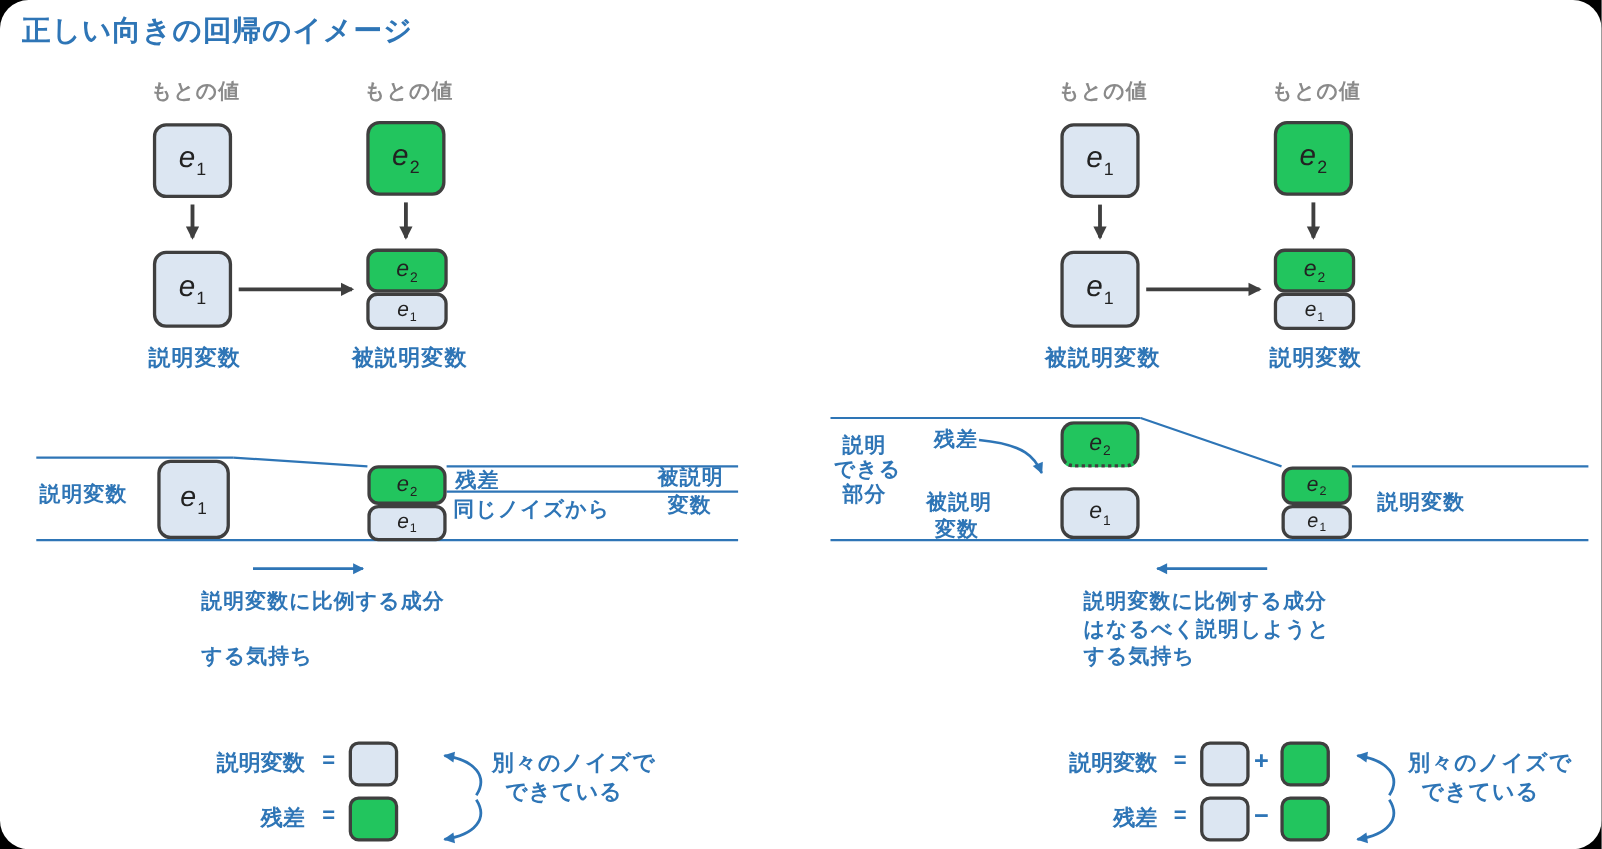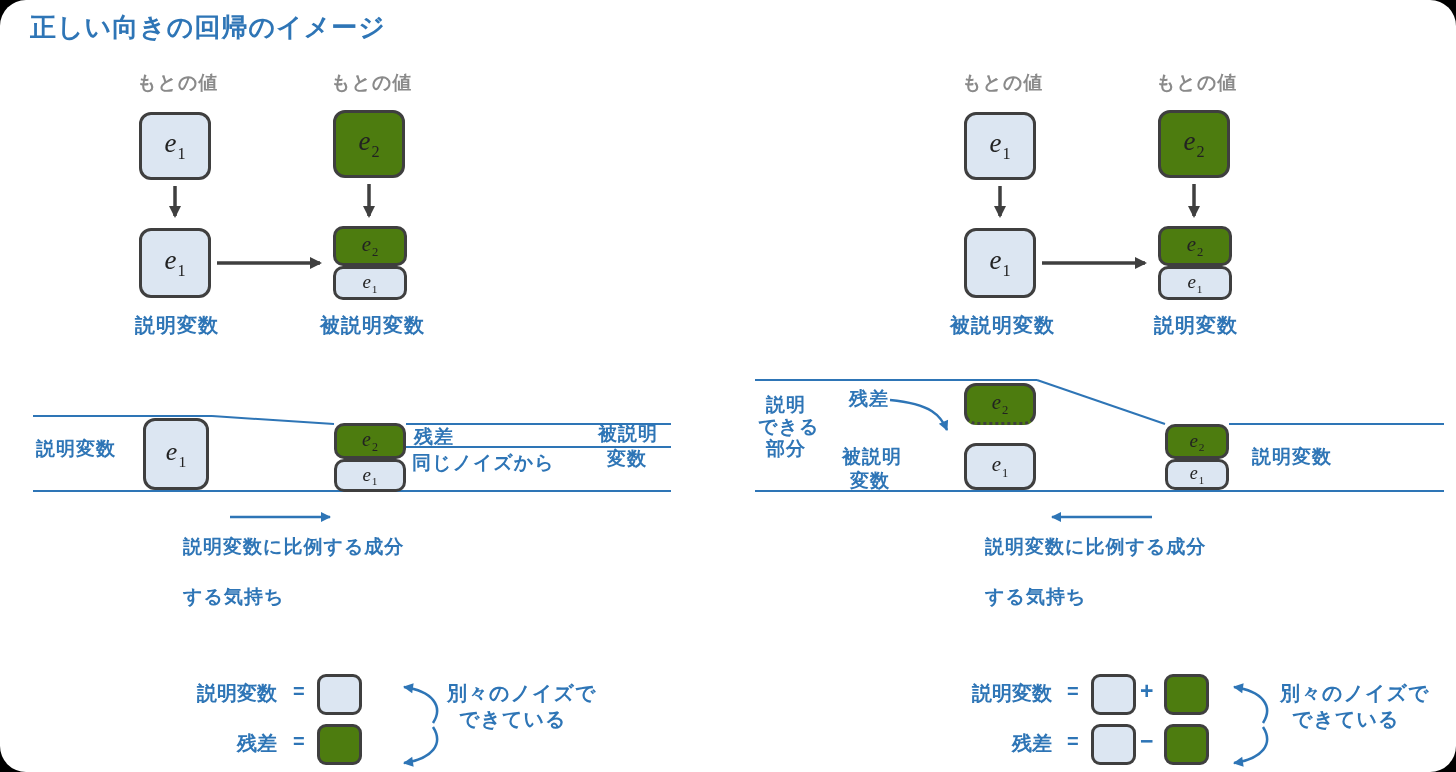--- a/index.html
+++ b/index.html
@@ -28,23 +28,23 @@
   .blabel {
     position: absolute; font-size: 20px; font-weight: bold;
     color: #2e75b6; white-space: nowrap; letter-spacing: 1px;
   }
   .blabel.s { font-size: 19px; }
   .box {
     position: absolute; border: 3px solid #3f3f3f; border-radius: 12px;
     display: flex; align-items: center; justify-content: center; background: #fff;
   }
   .fill-blue { background: #dce6f2; }
-  .fill-pink { background: #4d7c0f; }
+  .fill-pink { background: #22c55e; }
   .dotted-b { border-bottom-style: dotted; }
-  .sym { font-family: Liberation Serif, serif; font-style: italic; color: #222; }
+  .sym { font-family: Liberation Sans, sans-serif; font-style: italic; color: #222; }
   .sym sub { font-size: 0.6em; font-style: normal; margin-left: 1px; }
   .stack { position: absolute; display: flex; flex-direction: column; }
   .stack .half {
     border: 3px solid #3f3f3f; border-radius: 10px;
     display: flex; align-items: center; justify-content: center;
   }
   .eq { position: absolute; font-size: 20px; font-weight: bold; color: #2e75b6; white-space: nowrap; }
   .op { position: absolute; font-size: 23px; font-weight: bold; color: #2e75b6; white-space: nowrap; }
 </style>
 </head>
@@ -93,21 +93,21 @@
       <path d="M230 517 L330 517" marker-end="url(#mblue)"></path>
       <path d="M1152 517 L1052 517" marker-end="url(#mblue)"></path>
       <path d="M890 400 C 932 404, 941 416, 947 430" marker-end="url(#mblue)"></path>
       <path d="M433 723 C 444 706, 432 691, 404 687" marker-end="url(#mblue)"></path>
       <path d="M433 727 C 444 744, 432 759, 404 763" marker-end="url(#mblue)"></path>
       <path d="M1263 723 C 1274 706, 1262 691, 1234 687" marker-end="url(#mblue)"></path>
       <path d="M1263 727 C 1274 744, 1262 759, 1234 763" marker-end="url(#mblue)"></path>
     </g>
   </svg>
 
-  <div class="title" style="left:30px;top:10px">正しい向きの回帰のイメージ</div>
+  <div class="title" style="left:20px;top:10px">正しい向きの回帰のイメージ</div>
 
   <div class="glabel" style="left:137px;top:70px">もとの値</div>
   <div class="glabel" style="left:331px;top:70px">もとの値</div>
 
   <div class="box fill-blue" style="left:139px;top:112px;width:72px;height:68px">
     <span class="sym" style="font-size:27px"><i>e</i><sub>1</sub></span>
   </div>
   <div class="box fill-pink" style="left:333px;top:110px;width:72px;height:68px">
     <span class="sym" style="font-size:27px"><i>e</i><sub>2</sub></span>
   </div>
@@ -197,20 +197,21 @@
     <div class="half fill-pink" style="height:35px">
       <span class="sym" style="font-size:19px"><i>e</i><sub>2</sub></span>
     </div>
     <div class="half fill-blue" style="height:31px">
       <span class="sym" style="font-size:18px"><i>e</i><sub>1</sub></span>
     </div>
   </div>
   <div class="blabel s" style="left:1252px;top:444px">説明変数</div>
 
   <div class="blabel s" style="left:985px;top:534px">説明変数に比例する成分</div>
+  <div class="blabel s" style="left:985px;top:559px">はなるべく説明しようと</div>
   <div class="blabel s" style="left:985px;top:584px">する気持ち</div>
 
   <div class="eq" style="left:972px;top:680px">説明変数</div>
   <div class="eq" style="left:1067px;top:680px">=</div>
   <div class="box fill-blue" style="left:1091px;top:674px;width:45px;height:41px;border-radius:9px"></div>
   <div class="op" style="left:1140px;top:678px">+</div>
   <div class="box fill-pink" style="left:1164px;top:674px;width:45px;height:41px;border-radius:9px"></div>
 
   <div class="eq" style="left:1012px;top:730px">残差</div>
   <div class="eq" style="left:1067px;top:730px">=</div>

